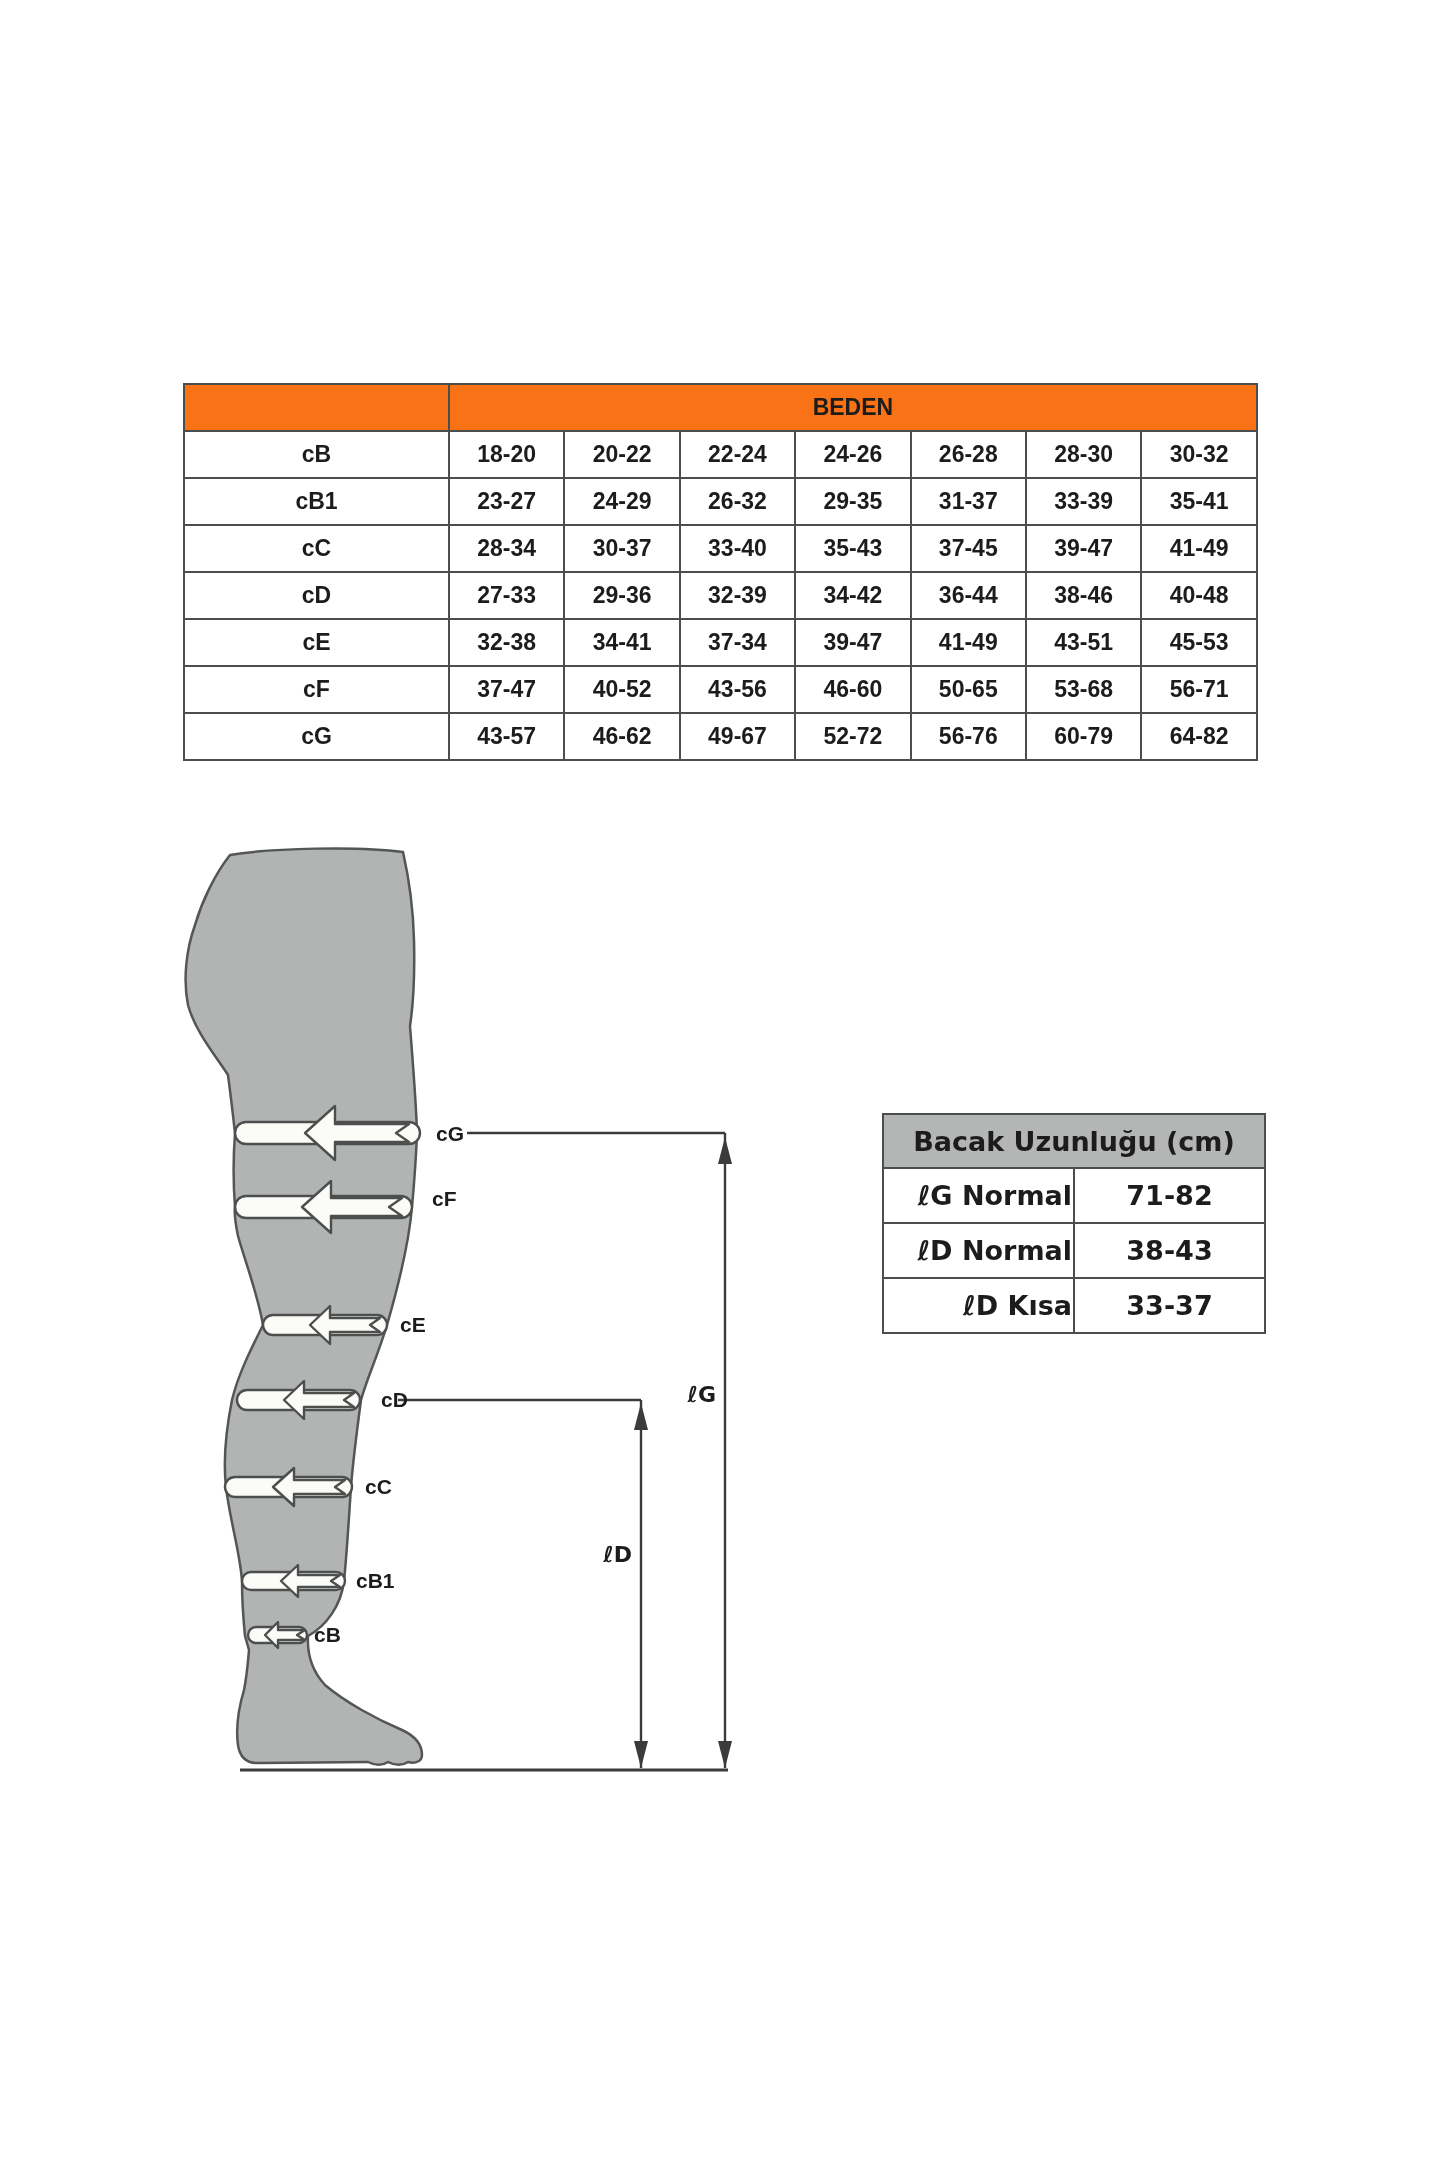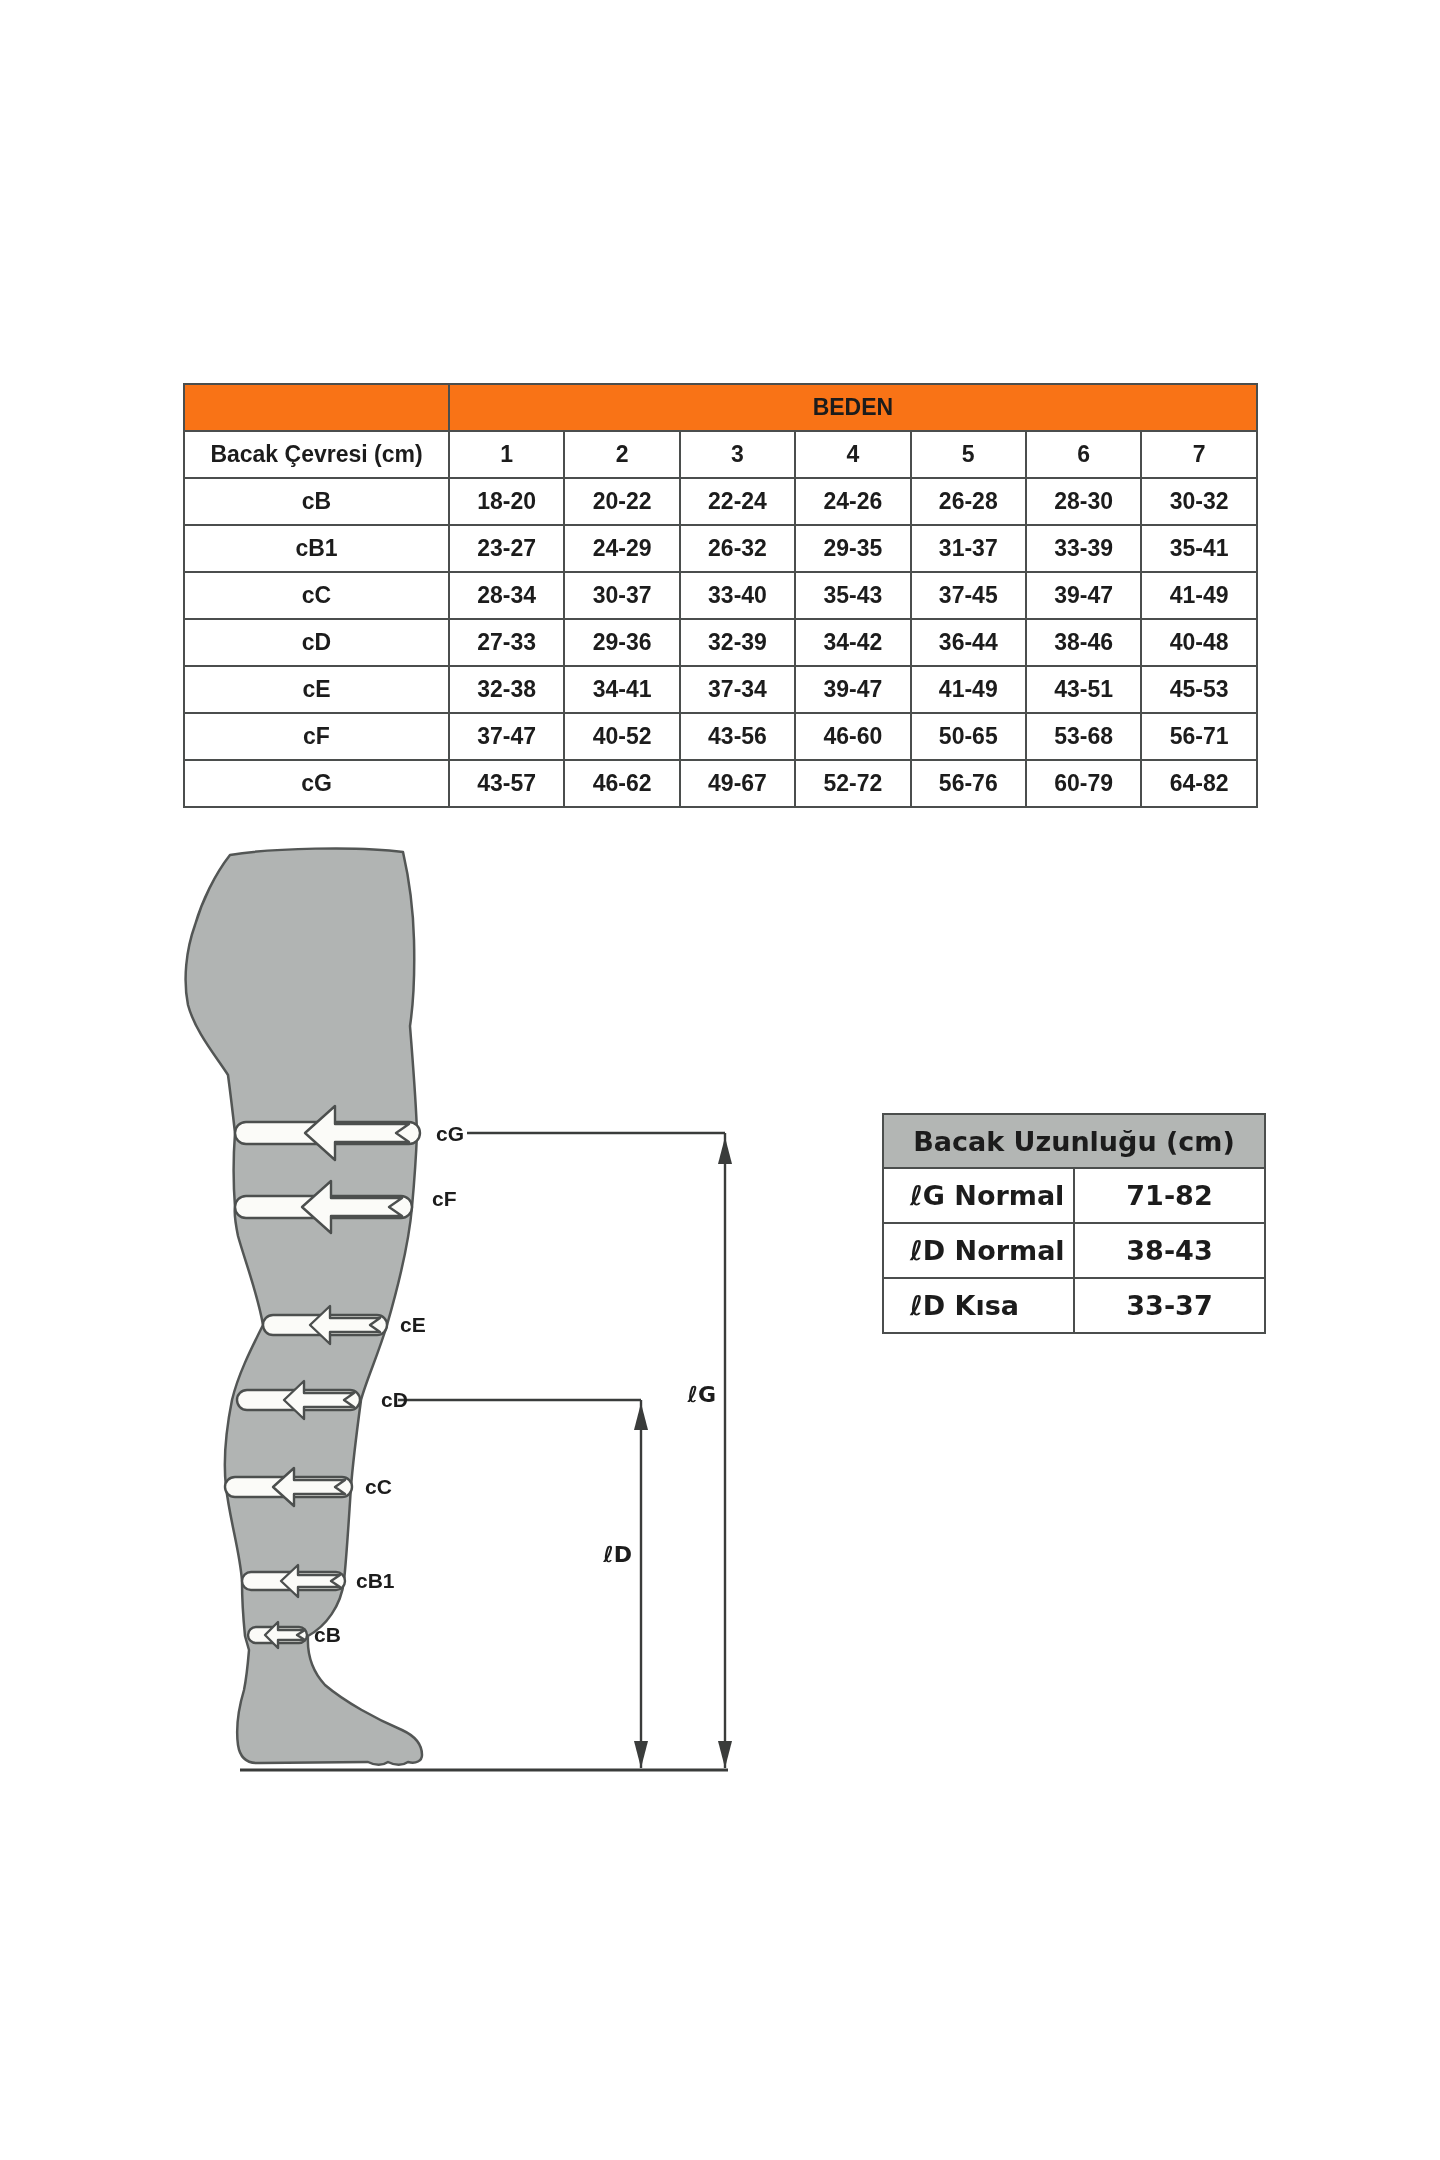--- a/index.html
+++ b/index.html
@@ -22,21 +22,21 @@
   table.len-table{
     position:absolute;left:882px;top:1113px;width:382px;
     border-collapse:collapse;table-layout:fixed;
   }
   table.len-table td{
     border:2px solid #4b4e4d;height:51px;vertical-align:middle;
     font-weight:bold;font-size:27px;color:#1c1c1c;
     font-family:"DejaVu Sans","Liberation Sans",sans-serif;
   }
   table.len-table td.hdr{background:#b3b6b4;text-align:center;height:50px;}
-  table.len-table td.lbl{text-align:left;padding-left:26px;}
+  table.len-table td.lbl{text-align:right;padding-left:26px;}
   table.len-table td.val{text-align:center;border-radius:14px;}
   
   svg.leg-svg{position:absolute;left:150px;top:840px;}
   .leg-fill{fill:#b1b4b3;stroke:#535655;stroke-width:2.5;stroke-linejoin:round;}
   .band-rect{fill:#fbfbf8;stroke:#4c4f4e;stroke-width:2.4;}
   .band-arrow{fill:#fbfbf8;stroke:#4c4f4e;stroke-width:2.4;stroke-linejoin:round;}
   .dim-line{stroke:#3a3c3b;stroke-width:2.4;fill:none;}
   .dim-base{stroke:#3a3c3b;stroke-width:3;fill:none;}
   .dim-head{fill:#3a3c3b;stroke:none;}
   .band-label{font-family:"Liberation Sans",sans-serif;font-weight:bold;font-size:21px;fill:#1c1c1c;}
@@ -55,30 +55,20 @@
         <col style="width:115.4px">
       <col style="width:115.4px">
         <col style="width:115.4px">
         <col style="width:115.4px">
       <col style="width:115.4px">
     </colgroup>
     <tbody>
       <tr>
         <td class="gray"></td>
         <td class="gray" colspan="7">BEDEN</td>
-      </tr>
-      <tr>
-        <td>Bacak Çevresi (cm)</td>
-        <td>1</td>
-        <td>2</td>
-        <td>3</td>
-        <td>4</td>
-        <td>5</td>
-        <td>6</td>
-        <td>7</td>
       </tr>
       <tr>
         <td>cB</td>
         <td>18-20</td>
         <td>20-22</td>
         <td>22-24</td>
         <td>24-26</td>
         <td>26-28</td>
         <td>28-30</td>
         <td>30-32</td>

